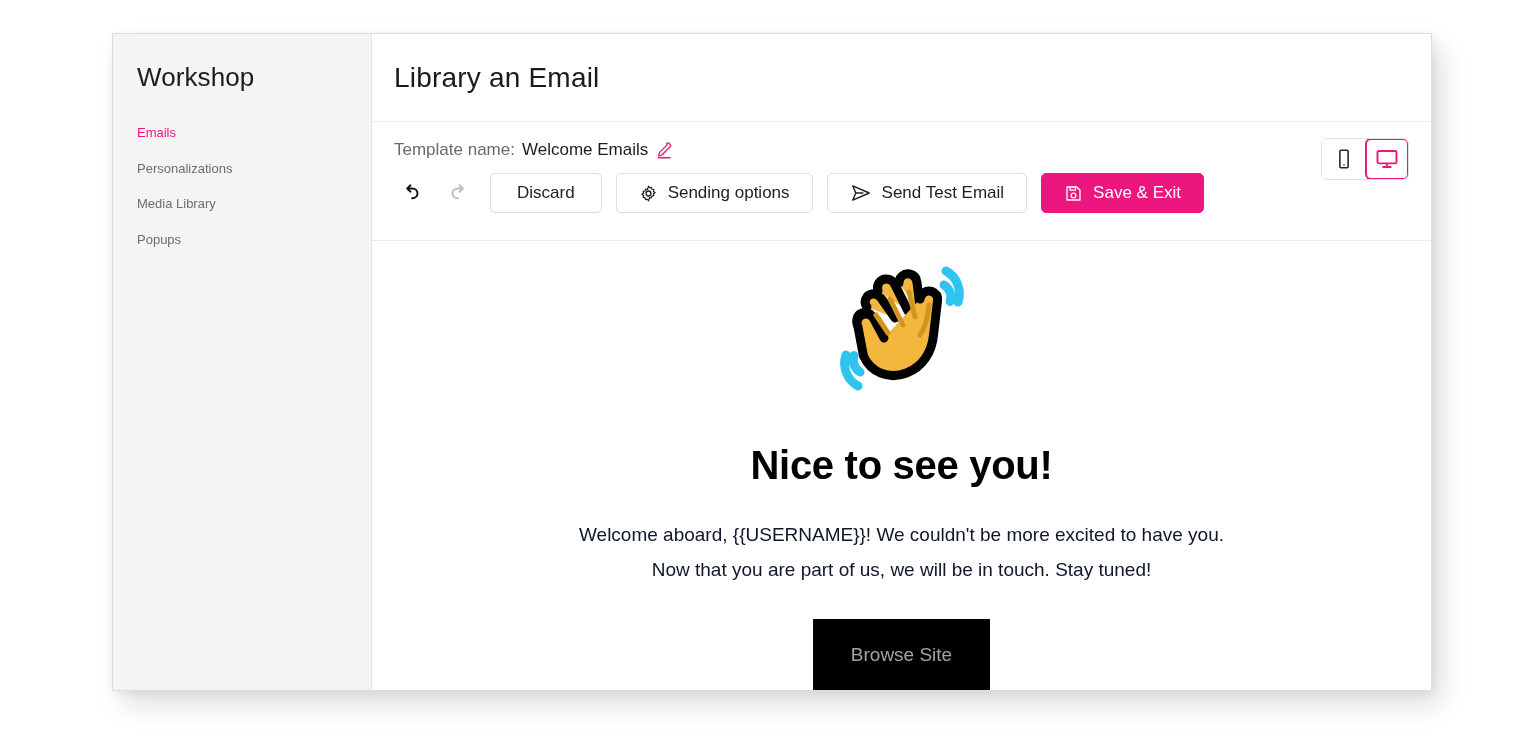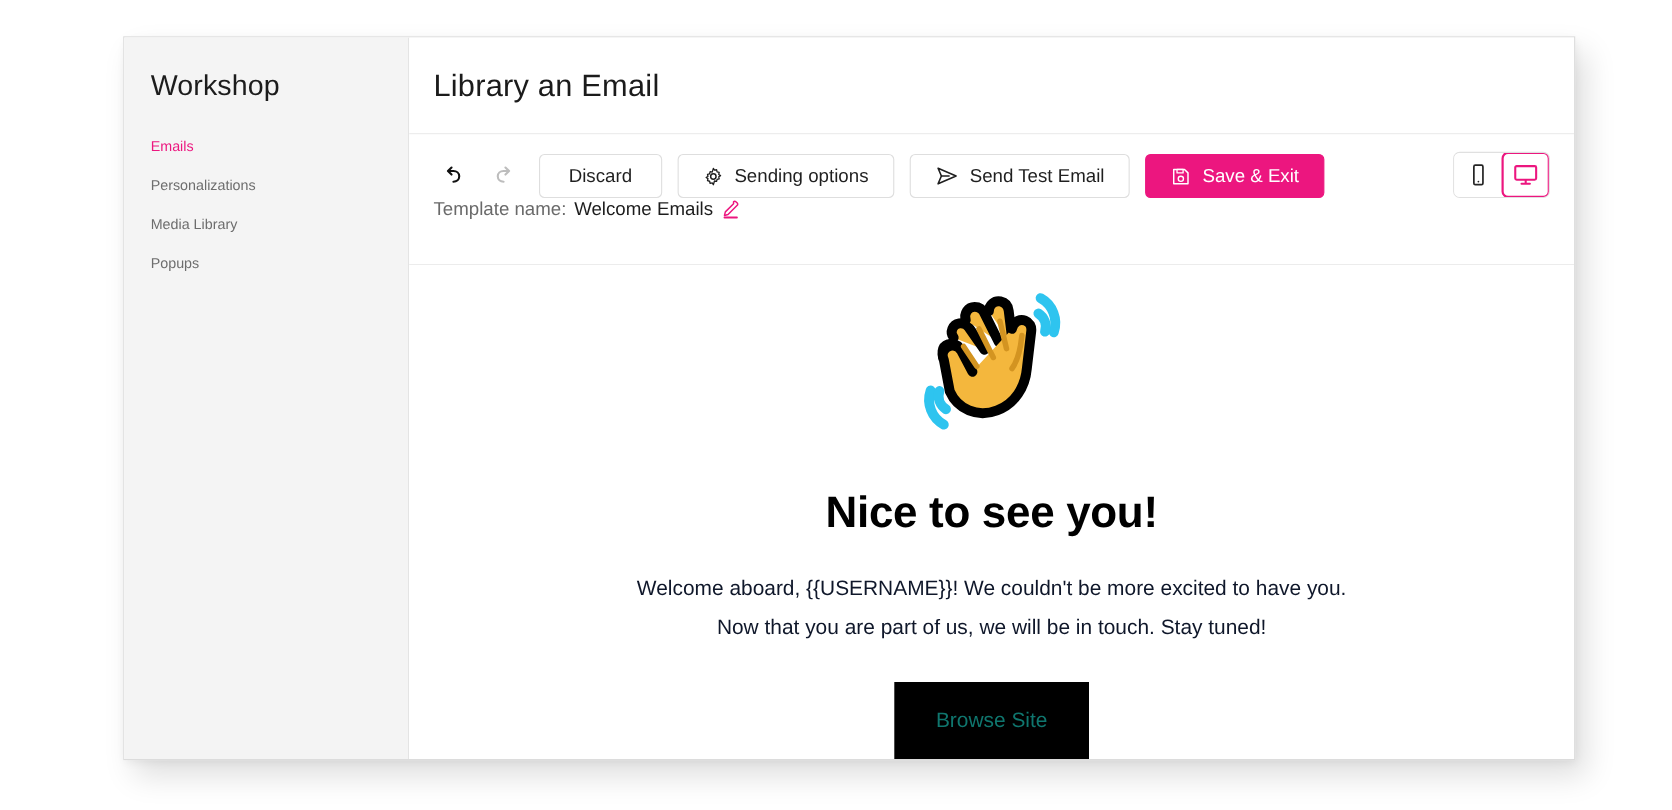--- a/index.html
+++ b/index.html
@@ -174,21 +174,21 @@
   .email-paragraph {
     font-size: 19px;
     color: #0f172a;
     text-align: right;
     line-height: 1.82;
     max-width: 760px;
   }
   #cta-button {
     margin-top: 32px;
     background: #000000;
-    color: #0f766e;
+    color: #a3a3a3;
     font-size: 19px;
     border: none;
     padding: 25px 38px;
     cursor: pointer;
     font-family: "Liberation Sans", sans-serif;
     min-width: 166px;
   }
 </style>
 </head>
 <body>
@@ -213,82 +213,82 @@
     </nav>
   </aside>
 
   <section id="main">
 
     <header id="page-header">
       <h1 id="page-title">Library an Email</h1>
     </header>
 
     <div id="toolbar">
-
-      <div id="toolbar-actions">
-
-        <button class="icon-btn">
-          <svg width="24" height="24" viewBox="0 0 24 24" fill="none">
-            <path d="M9 7.5H13.2c3 0 5.3 2 5.3 4.8 0 2.9-2.3 4.9-5.3 4.9" stroke="#111" stroke-width="1.9" stroke-linecap="round" fill="none"></path>
-            <path d="M11.5 4.3 8.2 7.5l3.3 3.2" stroke="#111" stroke-width="1.9" stroke-linecap="round" stroke-linejoin="round" fill="none"></path>
-          </svg>
-        </button>
-
-        <button class="icon-btn">
-          <svg width="24" height="24" viewBox="0 0 24 24" fill="none">
-            <path d="M15 7.5H10.8c-3 0-5.3 2-5.3 4.8 0 2.9 2.3 4.9 5.3 4.9" stroke="#bdbdbd" stroke-width="1.9" stroke-linecap="round" fill="none"></path>
-            <path d="M12.5 4.3l3.3 3.2-3.3 3.2" stroke="#bdbdbd" stroke-width="1.9" stroke-linecap="round" stroke-linejoin="round" fill="none"></path>
-          </svg>
-        </button>
-
-        <button class="tb-btn" id="discard-button">
-          <span>Discard</span>
-        </button>
-
-        <button class="tb-btn">
-          <span>
-            <svg width="19" height="19" viewBox="0 0 24 24" fill="none" style="display:block">
-              <circle cx="12" cy="12" r="3.1" stroke="#1f1f1f" stroke-width="1.7"></circle>
-              <path d="M12 2.6l1.3 2.1 2.4-.5.6 2.4 2.4.6-.5 2.4 2.1 1.3-2.1 1.3.5 2.4-2.4.6-.6 2.4-2.4-.5L12 21.4l-1.3-2.1-2.4.5-.6-2.4-2.4-.6.5-2.4-2.1-1.3 2.1-1.3-.5-2.4 2.4-.6.6-2.4 2.4.5L12 2.6z" stroke="#1f1f1f" stroke-width="1.5" stroke-linejoin="round"></path>
-            </svg>
-          </span>
-          <span>Sending options</span>
-        </button>
-
-        <button class="tb-btn">
-          <span>
-            <svg width="22" height="20" viewBox="0 0 24 22" fill="none" style="display:block">
-              <path d="M3 3.2 21 11 3 18.8l3.3-7.8L3 3.2z" stroke="#1f1f1f" stroke-width="1.6" stroke-linejoin="round" fill="none"></path>
-              <path d="M6.3 11H14" stroke="#1f1f1f" stroke-width="1.6" stroke-linecap="round"></path>
-            </svg>
-          </span>
-          <span>Send Test Email</span>
-        </button>
-
-        <button class="tb-btn primary">
-          <span>
-            <svg width="19" height="19" viewBox="0 0 24 24" fill="none" style="display:block">
-              <path d="M3.8 3.8h12.4L20.2 7.8v12.4H3.8V3.8z" stroke="#fff" stroke-width="1.7" stroke-linejoin="round" fill="none"></path>
-              <path d="M7.6 3.8h7v4h-7v-4z" stroke="#fff" stroke-width="1.5" stroke-linejoin="round" fill="none"></path>
-              <circle cx="12" cy="14.6" r="3" stroke="#fff" stroke-width="1.6" fill="none"></circle>
-            </svg>
-          </span>
-          <span>Save &amp; Exit</span>
-        </button>
-      </div>
 
       <div id="template-row">
         <span class="tpl-label">Template name:</span>
         <span class="tpl-value">Welcome Emails</span>
         <span id="edit-template-name">
           <svg width="18" height="18" viewBox="0 0 20 20" fill="none">
             <path d="M13.2 2.6a1.6 1.6 0 0 1 2.3 0l1.4 1.4a1.6 1.6 0 0 1 0 2.3L7.6 15.6 4 16.5l.9-3.6 8.3-8.3z" stroke="#EC167F" stroke-width="1.5" stroke-linejoin="round"></path>
             <path d="M4 18.6h12.6" stroke="#EC167F" stroke-width="1.8" stroke-linecap="round"></path>
           </svg>
         </span>
+      </div>
+
+      <div id="toolbar-actions">
+
+        <button class="icon-btn">
+          <svg width="24" height="24" viewBox="0 0 24 24" fill="none">
+            <path d="M9 7.5H13.2c3 0 5.3 2 5.3 4.8 0 2.9-2.3 4.9-5.3 4.9" stroke="#111" stroke-width="1.9" stroke-linecap="round" fill="none"></path>
+            <path d="M11.5 4.3 8.2 7.5l3.3 3.2" stroke="#111" stroke-width="1.9" stroke-linecap="round" stroke-linejoin="round" fill="none"></path>
+          </svg>
+        </button>
+
+        <button class="icon-btn">
+          <svg width="24" height="24" viewBox="0 0 24 24" fill="none">
+            <path d="M15 7.5H10.8c-3 0-5.3 2-5.3 4.8 0 2.9 2.3 4.9 5.3 4.9" stroke="#bdbdbd" stroke-width="1.9" stroke-linecap="round" fill="none"></path>
+            <path d="M12.5 4.3l3.3 3.2-3.3 3.2" stroke="#bdbdbd" stroke-width="1.9" stroke-linecap="round" stroke-linejoin="round" fill="none"></path>
+          </svg>
+        </button>
+
+        <button class="tb-btn" id="discard-button">
+          <span>Discard</span>
+        </button>
+
+        <button class="tb-btn">
+          <span>
+            <svg width="19" height="19" viewBox="0 0 24 24" fill="none" style="display:block">
+              <circle cx="12" cy="12" r="3.1" stroke="#1f1f1f" stroke-width="1.7"></circle>
+              <path d="M12 2.6l1.3 2.1 2.4-.5.6 2.4 2.4.6-.5 2.4 2.1 1.3-2.1 1.3.5 2.4-2.4.6-.6 2.4-2.4-.5L12 21.4l-1.3-2.1-2.4.5-.6-2.4-2.4-.6.5-2.4-2.1-1.3 2.1-1.3-.5-2.4 2.4-.6.6-2.4 2.4.5L12 2.6z" stroke="#1f1f1f" stroke-width="1.5" stroke-linejoin="round"></path>
+            </svg>
+          </span>
+          <span>Sending options</span>
+        </button>
+
+        <button class="tb-btn">
+          <span>
+            <svg width="22" height="20" viewBox="0 0 24 22" fill="none" style="display:block">
+              <path d="M3 3.2 21 11 3 18.8l3.3-7.8L3 3.2z" stroke="#1f1f1f" stroke-width="1.6" stroke-linejoin="round" fill="none"></path>
+              <path d="M6.3 11H14" stroke="#1f1f1f" stroke-width="1.6" stroke-linecap="round"></path>
+            </svg>
+          </span>
+          <span>Send Test Email</span>
+        </button>
+
+        <button class="tb-btn primary">
+          <span>
+            <svg width="19" height="19" viewBox="0 0 24 24" fill="none" style="display:block">
+              <path d="M3.8 3.8h12.4L20.2 7.8v12.4H3.8V3.8z" stroke="#fff" stroke-width="1.7" stroke-linejoin="round" fill="none"></path>
+              <path d="M7.6 3.8h7v4h-7v-4z" stroke="#fff" stroke-width="1.5" stroke-linejoin="round" fill="none"></path>
+              <circle cx="12" cy="14.6" r="3" stroke="#fff" stroke-width="1.6" fill="none"></circle>
+            </svg>
+          </span>
+          <span>Save &amp; Exit</span>
+        </button>
       </div>
 
       <div id="device-toggle">
         <button class="device-btn">
           <span>
             <svg width="20" height="22" viewBox="0 0 20 24" fill="none" style="display:block">
               <rect x="5.5" y="2.4" width="9" height="19.2" rx="1.4" stroke="#252525" stroke-width="1.7" fill="none"></rect>
               <circle cx="10" cy="18.6" r="0.9" fill="#252525"></circle>
             </svg>
           </span>

